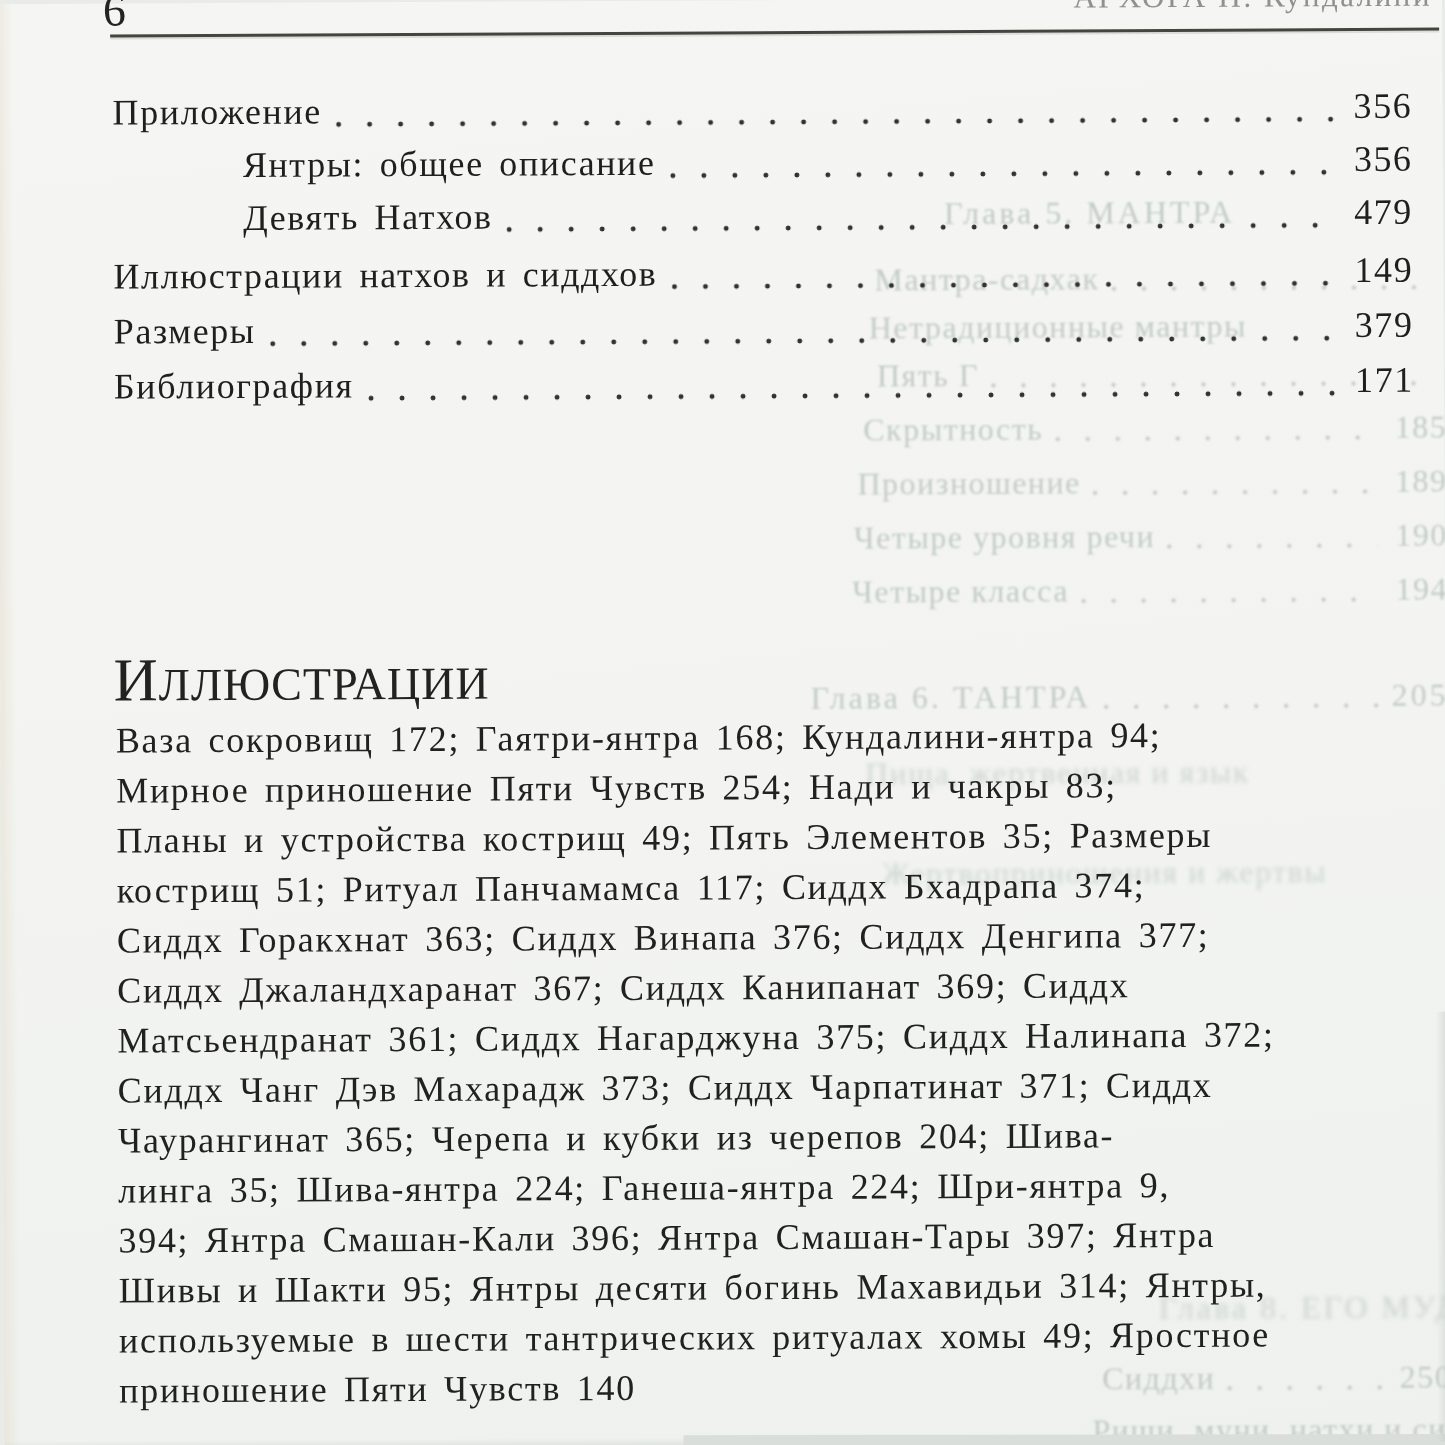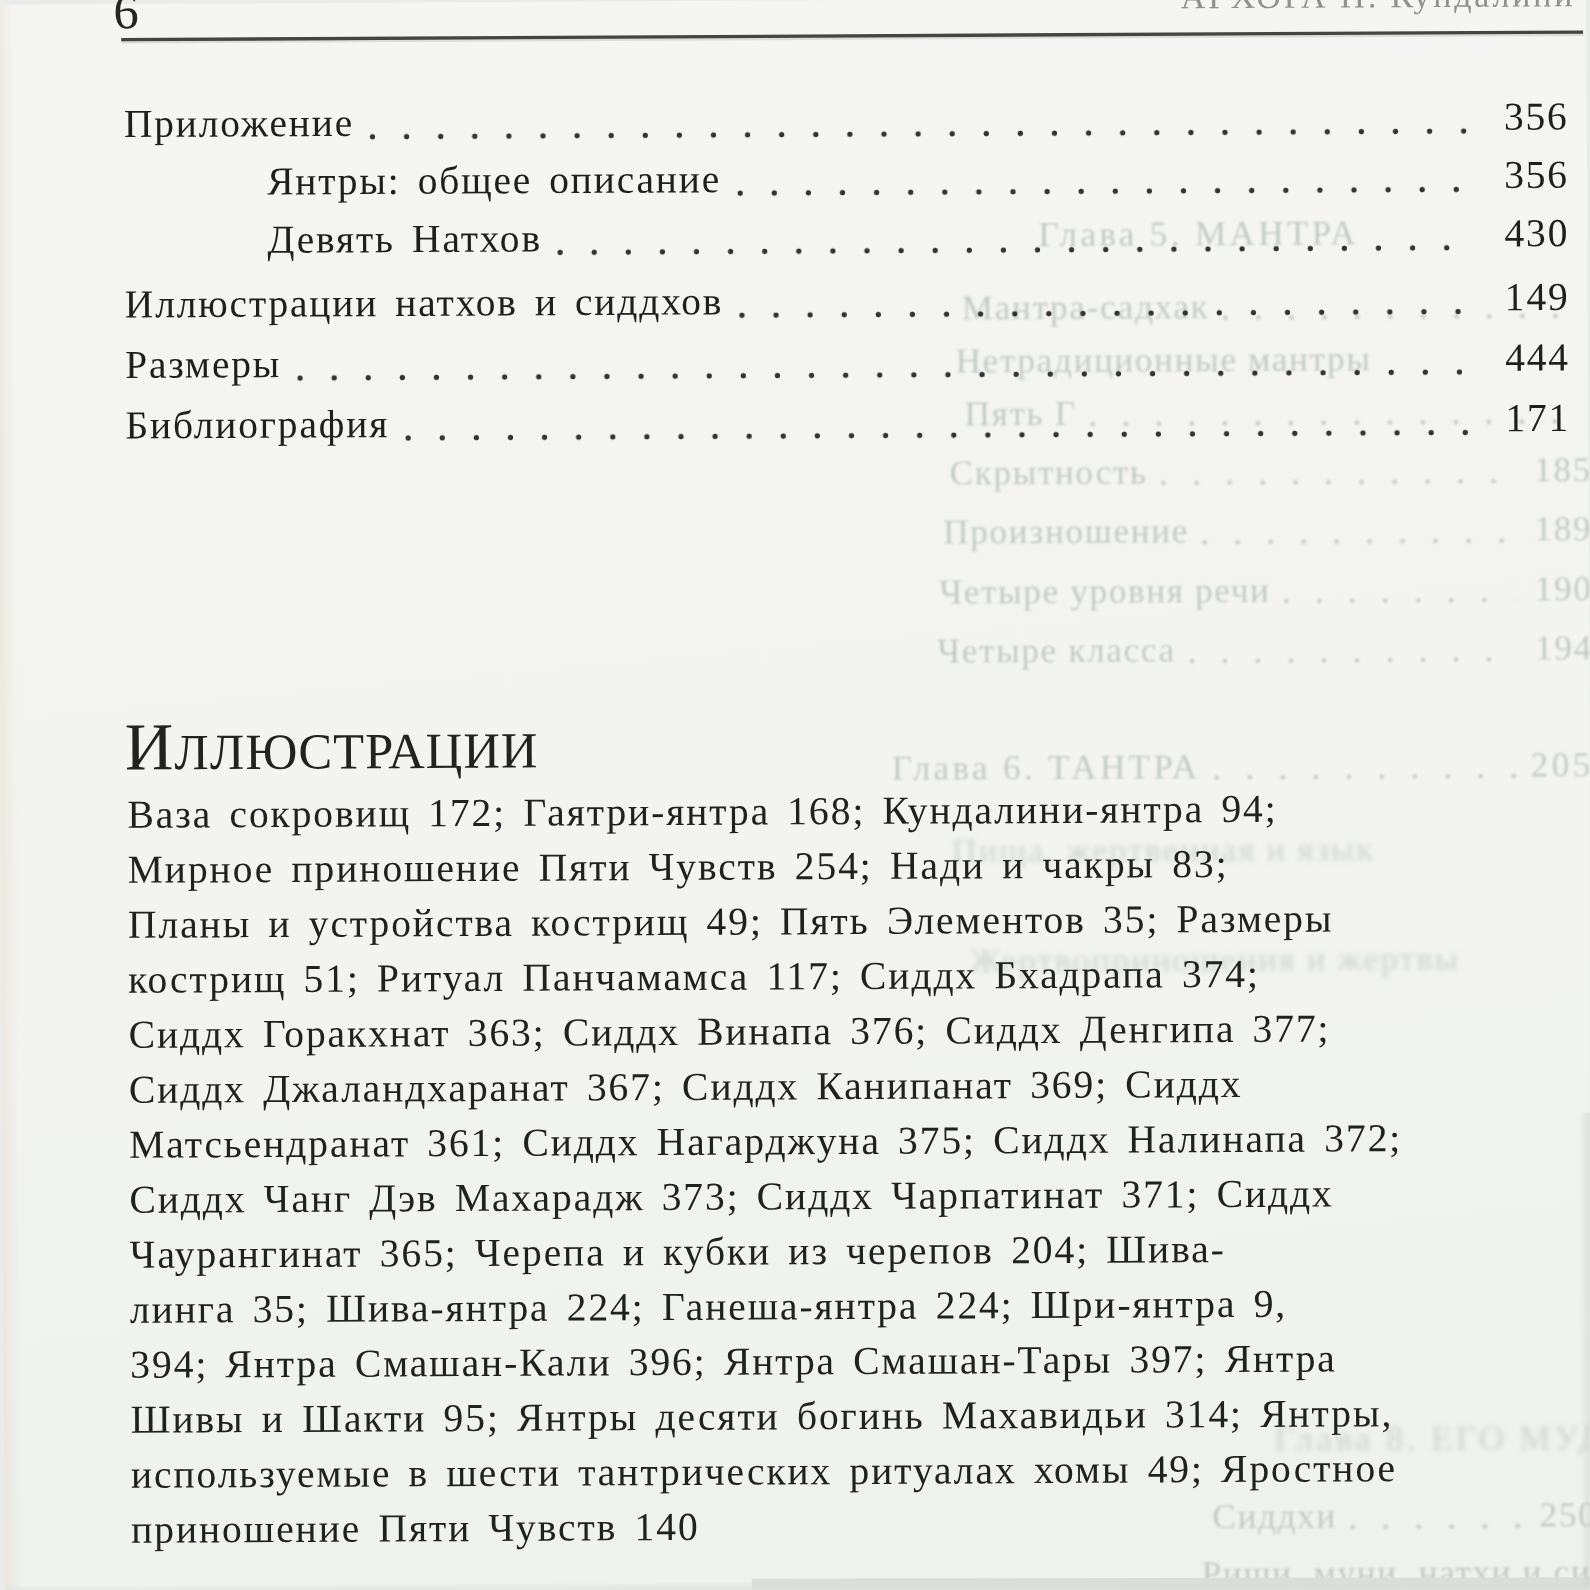--- a/index.html
+++ b/index.html
@@ -41,21 +41,21 @@
   .toc-row.indented { left: 245px; width: 1197px; }
   .leader {
     flex: 1; height: 6px;
     margin: 0 12px 7px 14px;
     align-self: flex-end;
     background-image: radial-gradient(circle at 3px 3px, #34342f 2.1px, rgba(0,0,0,0) 2.8px);
     background-size: 31px 6px;
     background-repeat: repeat-x;
     background-position: left center;
   }
-  .toc-row .num { width: 86px; text-align: center; }
+  .toc-row .num { width: 86px; text-align: left; }
 
   .heading {
     position: absolute; left: 113px; top: 642px;
     font-size: 46px; letter-spacing: 1px; color: #222220;
   }
   .heading::first-letter { font-size: 61px; }
 
   .illus {
     position: absolute; left: 115px; top: 712px; width: 1240px;
   }
@@ -173,31 +173,31 @@
     <span class="num">356</span>
   </div>
   <div class="toc-row indented" style="top:139px">
     <span>Янтры: общее описание</span>
     <span class="leader"></span>
     <span class="num">356</span>
   </div>
   <div class="toc-row indented" style="top:192px">
     <span>Девять Натхов</span>
     <span class="leader"></span>
-    <span class="num">430</span>
+    <span class="num">479</span>
   </div>
   <div class="toc-row" style="top:250px">
     <span>Иллюстрации натхов и сиддхов</span>
     <span class="leader"></span>
     <span class="num">149</span>
   </div>
   <div class="toc-row" style="top:305px">
     <span>Размеры</span>
     <span class="leader"></span>
-    <span class="num">444</span>
+    <span class="num">379</span>
   </div>
   <div class="toc-row" style="top:360px">
     <span>Библиография</span>
     <span class="leader"></span>
     <span class="num">171</span>
   </div>
 
   <div class="heading">ИЛЛЮСТРАЦИИ</div>
   <div class="illus">
     <div class="para-line">Ваза сокровищ 172; Гаятри-янтра 168; Кундалини-янтра 94;</div>

